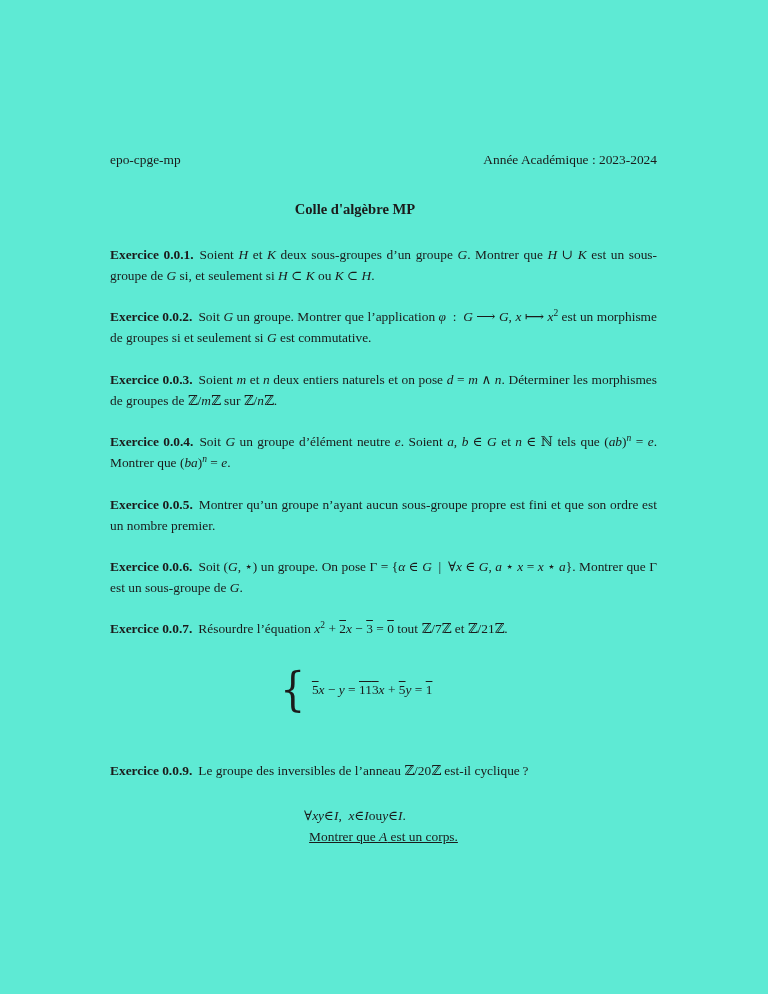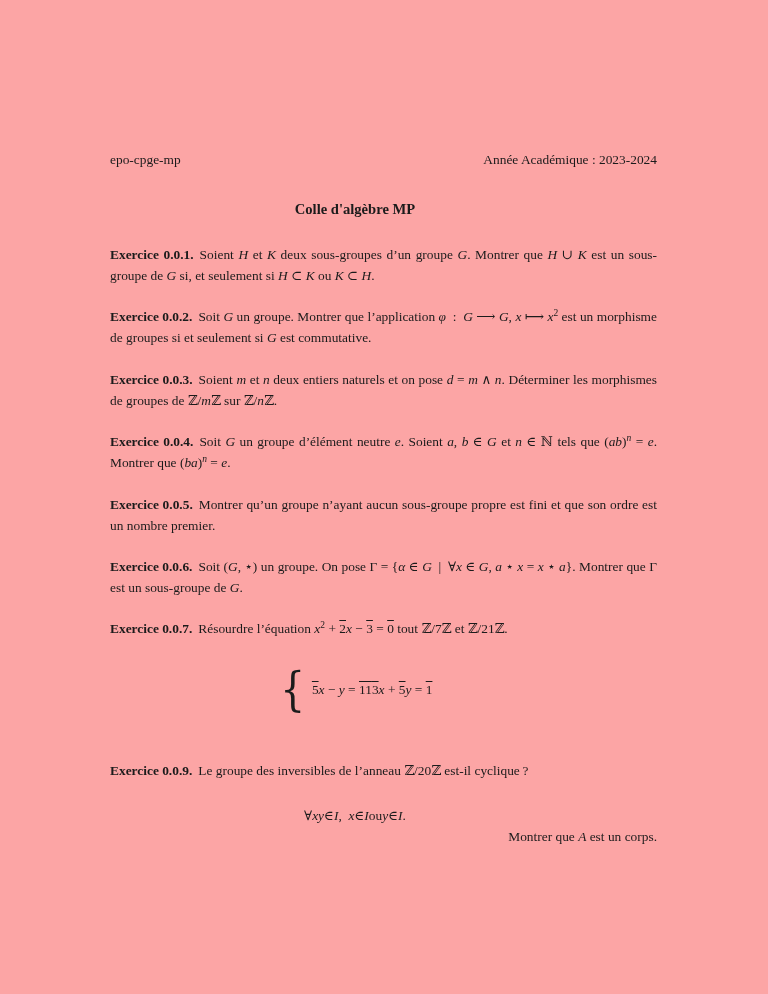--- a/index.html
+++ b/index.html
@@ -1,31 +1,31 @@
 <!DOCTYPE html>
 <html><head>
 <meta charset="utf-8">
 <style>
   html,body { margin:0; padding:0; background:#ffffff; }
   .page {
-    position:relative; width:768px; height:994px; background:#fca5a5;
+    position:relative; width:768px; height:994px; background:#5eead4;
     color:#1b1b1b; font-family:"Liberation Serif","DejaVu Serif","DejaVu Sans",serif;
     font-size:13.4px; overflow:hidden;
   }
   .header {
     position:absolute; top:151px; left:110px; width:547px;
     display:flex; justify-content:space-between; line-height:17px;
   }
   .title {
     position:absolute; top:199px; left:110px; width:490px; margin:0;
     text-align:center; font-size:14.6px; font-weight:bold; line-height:21px;
   }
   .block { position:absolute; left:110px; width:547px; }
   .para { margin:0; text-align:justify; line-height:21px; }
-  .para.after { text-align:right; }
+  .para.after { text-align:center;text-decoration:underline; }
   .label { font-weight:bold; margin-right:6px; }
   .mi { font-style:italic; }
   .sup { font-size:9.5px; vertical-align:5.5px; line-height:0; }
   .ov { text-decoration:overline; }
   .system {
     width:490px; display:flex; justify-content:center; align-items:center;
     margin-top:3px;
   }
   .brace {
     font-size:46px; line-height:46px; font-weight:normal;

